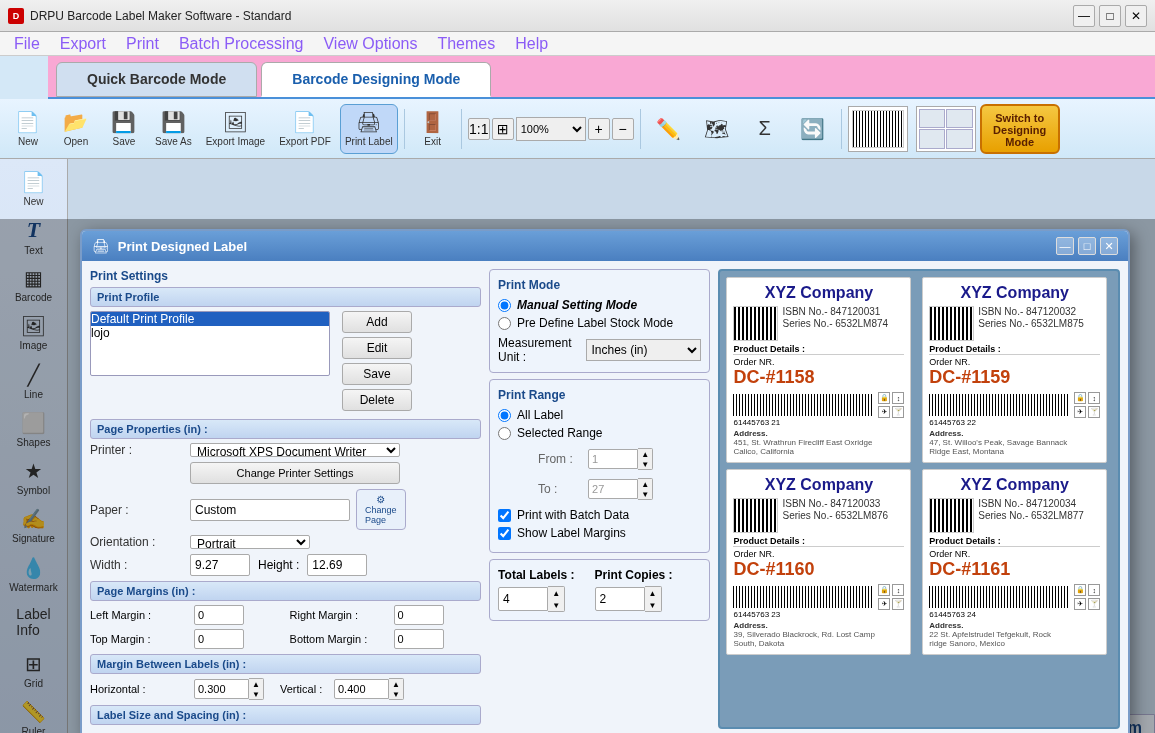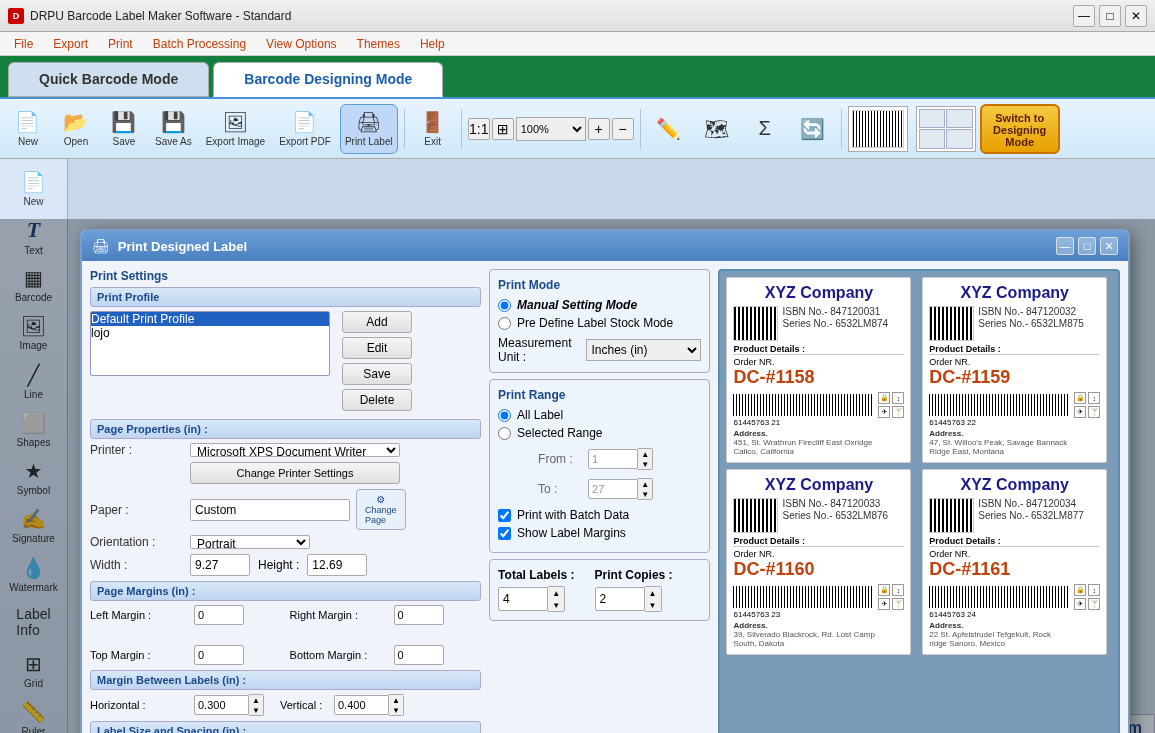--- a/index.html
+++ b/index.html
@@ -14,24 +14,24 @@
     .title-bar-icon { width: 16px; height: 16px; margin-right: 6px; background: #c00; border-radius: 2px; display: inline-flex; align-items: center; justify-content: center; color: white; font-size: 9px; font-weight: bold; }
     .title-bar-text { font-size: 12px; color: #222; flex: 1; }
     .title-bar-controls { display: flex; gap: 4px; }
     .title-bar-btn { width: 22px; height: 22px; border: 1px solid #aaa; background: #f0f0f0; cursor: pointer; display: flex; align-items: center; justify-content: center; font-size: 12px; border-radius: 2px; }
 
     
     .menu-bar {
       background: #f5f5f5; height: 24px; display: flex; align-items: center;
       border-bottom: 1px solid #ccc; padding: 0 4px;
     }
-    .menu-item { padding: 2px 10px; font-size: 12px; cursor: pointer; color: #c2410c; border-radius: 2px; }
-
-    
-    .mode-tabs { background: #15803d; display: flex; padding: 6px 8px 0; border-bottom: 2px solid #4a90d9; }
+    .menu-item { padding: 2px 10px; font-size: 16px; cursor: pointer; color: #8b5cf6; border-radius: 2px; }
+
+    
+    .mode-tabs { background: #f9a8d4; display: flex; padding: 6px 8px 0; border-bottom: 2px solid #4a90d9; margin-left: 48px; }
     .mode-tab { padding: 8px 30px; font-size: 14px; font-weight: bold; cursor: pointer; border-radius: 6px 6px 0 0; border: 1px solid #aaa; background: #d0dff0; color: #333; margin-right: 4px; }
     .mode-tab.active { background: white; border-bottom: 2px solid white; color: #1a5fad; }
 
     
     .toolbar {
       background: linear-gradient(180deg, #e8f4ff 0%, #d0e8f8 100%);
       display: flex; align-items: center; padding: 4px 6px; gap: 4px;
       border-bottom: 1px solid #aaa; height: 60px;
     }
     .tool-btn { display: flex; flex-direction: column; align-items: center; justify-content: center; min-width: 44px; height: 50px; padding: 2px 4px; cursor: pointer; border: 1px solid transparent; border-radius: 4px; font-size: 10px; color: #333; gap: 2px; }
@@ -69,21 +69,21 @@
     .prof-btn { width: 70px; padding: 3px 6px; font-size: 12px; border: 1px solid #aaa; background: linear-gradient(180deg, #f5f5f5 0%, #e0e0e0 100%); cursor: pointer; border-radius: 3px; text-align: center; }
 
     .prop-row { display: flex; align-items: center; margin-bottom: 5px; }
     .prop-label { width: 100px; font-size: 12px; color: #333; }
     .prop-input { height: 22px; border: 1px solid #aaa; border-radius: 2px; font-size: 12px; padding: 0 4px; background: white; }
     .prop-select { height: 14px; border: 1px solid #aaa; border-radius: 2px; font-size: 12px; background: white; padding: 0 2px; }
     .change-page-btn { display: flex; flex-direction: column; align-items: center; font-size: 10px; color: #1a4a8a; cursor: pointer; background: #e8f0fa; border: 1px solid #aac; border-radius: 4px; padding: 4px 8px; margin-left: 8px; }
 
     .section-header { background: linear-gradient(180deg, #d8e8f8 0%, #c0d4f0 100%); padding: 3px 6px; font-weight: bold; font-size: 11px; color: #1a4a8a; border-radius: 3px; margin-bottom: 4px; border: 1px solid #aac; }
 
-    .margins-grid { display: grid; grid-template-columns: 1fr 1fr; gap: 20px 8px; margin-bottom: 6px; }
+    .margins-grid { display: grid; grid-template-columns: 1fr 1fr; gap: 4px 8px; margin-bottom: 6px; }
     .margin-row { display: flex; align-items: center; gap: 4px; }
     .margin-label { font-size: 11px; width: 100px; }
     .margin-input { width: 50px; height: 20px; border: 1px solid #aaa; border-radius: 2px; font-size: 11px; padding: 0 3px; }
 
     .spinner-input { display: flex; align-items: center; }
     .spinner-input input { width: 55px; height: 20px; border: 1px solid #aaa; border-radius: 2px 0 0 2px; font-size: 11px; padding: 0 3px; }
     .spinner-arrows { display: flex; flex-direction: column; border: 1px solid #aaa; border-left: none; border-radius: 0 2px 2px 0; }
     .spin-arrow { width: 14px; height: 10px; background: #f0f0f0; cursor: pointer; display: flex; align-items: center; justify-content: center; font-size: 8px; }
 
     

